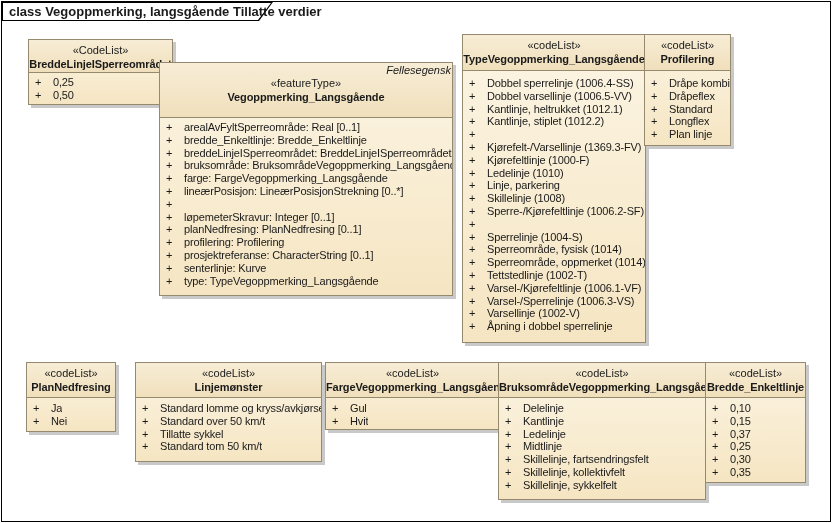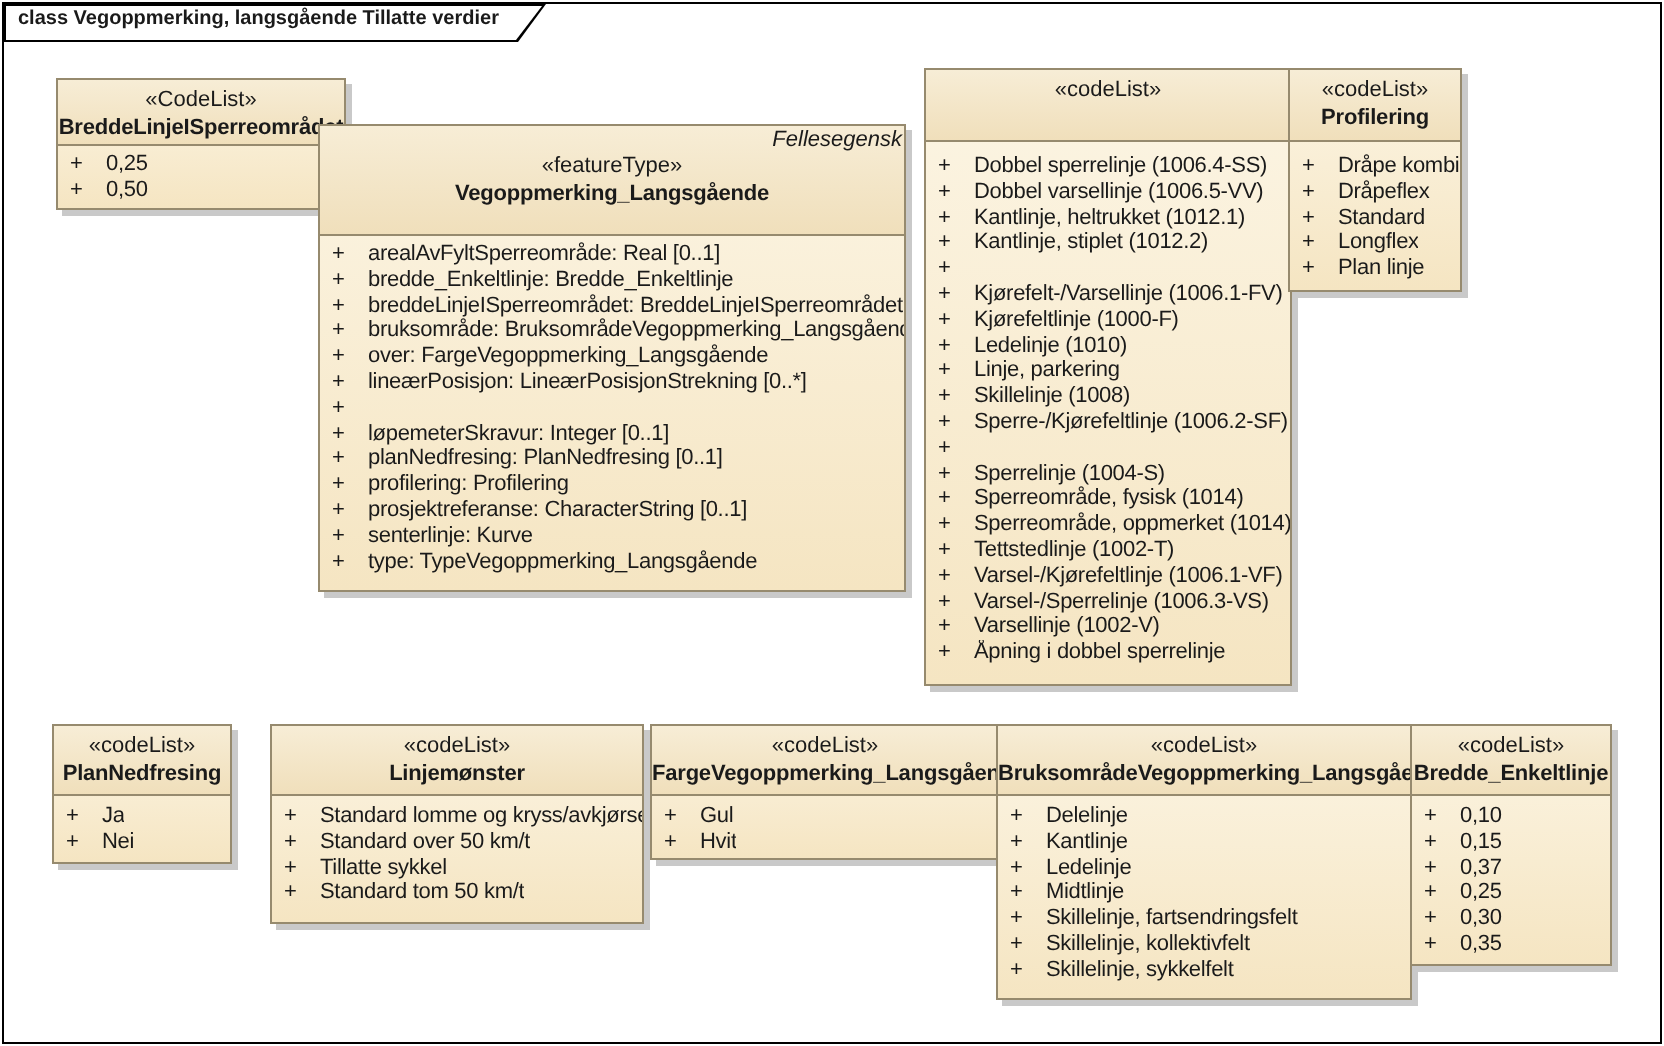--- a/index.html
+++ b/index.html
@@ -14,21 +14,21 @@
   
   .tab-border{
     position:absolute;left:2px;top:2px;width:271px;height:19px;background:#000000;
     clip-path:polygon(0 0,100% 0,calc(100% - 14px) 100%,0 100%);
   }
   .tab-inner{
     position:absolute;left:3px;top:3px;width:269px;height:17px;background:#ffffff;
     clip-path:polygon(0 0,calc(100% - 1px) 0,calc(100% - 14px) 100%,0 100%);
   }
   .tab-label{
-    position:absolute;left:9px;top:4px;font-size:10px;font-weight:bold;white-space:nowrap;
+    position:absolute;left:9px;top:4px;font-size:13px;font-weight:bold;white-space:nowrap;
   }
   
   .uml-box{
     position:absolute;
     border:1px solid #968A6E;
     box-shadow:3px 3px 0 #c9c9c9;
     background:linear-gradient(180deg,#FCF5E4 0%,#F5E5C2 100%);
     overflow:hidden;
   }
   .box-head{
@@ -100,21 +100,21 @@
       <div class="attr-row">
         <span class="plus">+</span>
         <span class="attr-text">breddeLinjeISperreområdet: BreddeLinjeISperreområdet [0..1]</span>
       </div>
       <div class="attr-row">
         <span class="plus">+</span>
         <span class="attr-text">bruksområde: BruksområdeVegoppmerking_Langsgående [0..1]</span>
       </div>
       <div class="attr-row">
         <span class="plus">+</span>
-        <span class="attr-text">over: FargeVegoppmerking_Langsgående</span>
+        <span class="attr-text">farge: FargeVegoppmerking_Langsgående</span>
       </div>
       <div class="attr-row">
         <span class="plus">+</span>
         <span class="attr-text">lineærPosisjon: LineærPosisjonStrekning [0..*]</span>
       </div>
       <div class="attr-row">
         <span class="plus">+</span>
       </div>
       <div class="attr-row">
         <span class="plus">+</span>
@@ -139,20 +139,21 @@
       <div class="attr-row">
         <span class="plus">+</span>
         <span class="attr-text">type: TypeVegoppmerking_Langsgående</span>
       </div>
     </div>
 </div>
 
 <div class="uml-box" id="b3">
   <div class="box-head">
     <div class="stereotype">«codeList»</div>
+    <div class="class-name">TypeVegoppmerking_Langsgående</div>
   </div>
   <div class="box-body">
       <div class="attr-row">
         <span class="plus">+</span>
         <span class="attr-text">Dobbel sperrelinje (1006.4-SS)</span>
       </div>
       <div class="attr-row">
         <span class="plus">+</span>
         <span class="attr-text">Dobbel varsellinje (1006.5-VV)</span>
       </div>
@@ -162,21 +163,21 @@
       </div>
       <div class="attr-row">
         <span class="plus">+</span>
         <span class="attr-text">Kantlinje, stiplet (1012.2)</span>
       </div>
       <div class="attr-row">
         <span class="plus">+</span>
       </div>
       <div class="attr-row">
         <span class="plus">+</span>
-        <span class="attr-text">Kjørefelt-/Varsellinje (1006.1-FV)</span>
+        <span class="attr-text">Kjørefelt-/Varsellinje (1369.3-FV)</span>
       </div>
       <div class="attr-row">
         <span class="plus">+</span>
         <span class="attr-text">Kjørefeltlinje (1000-F)</span>
       </div>
       <div class="attr-row">
         <span class="plus">+</span>
         <span class="attr-text">Ledelinje (1010)</span>
       </div>
       <div class="attr-row">

